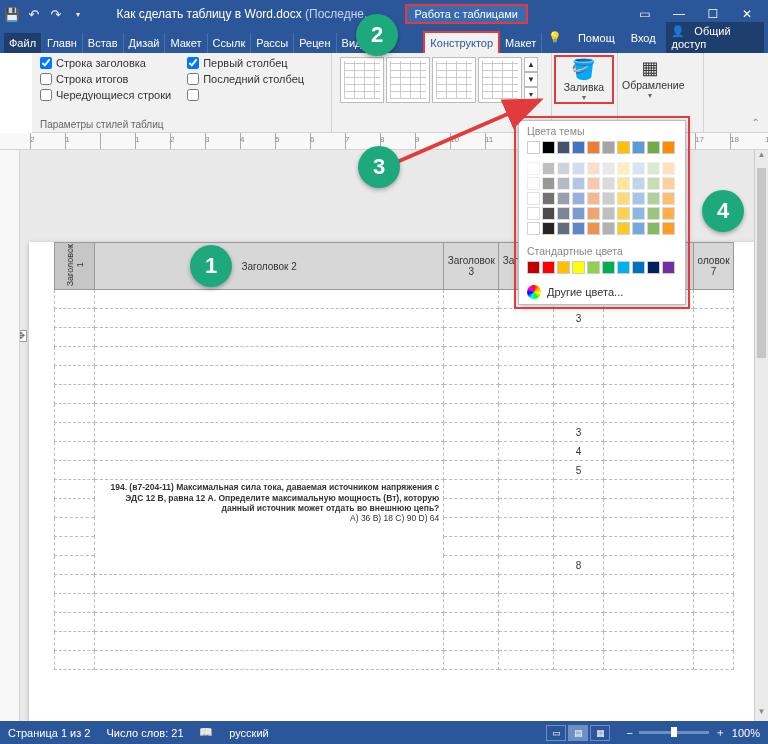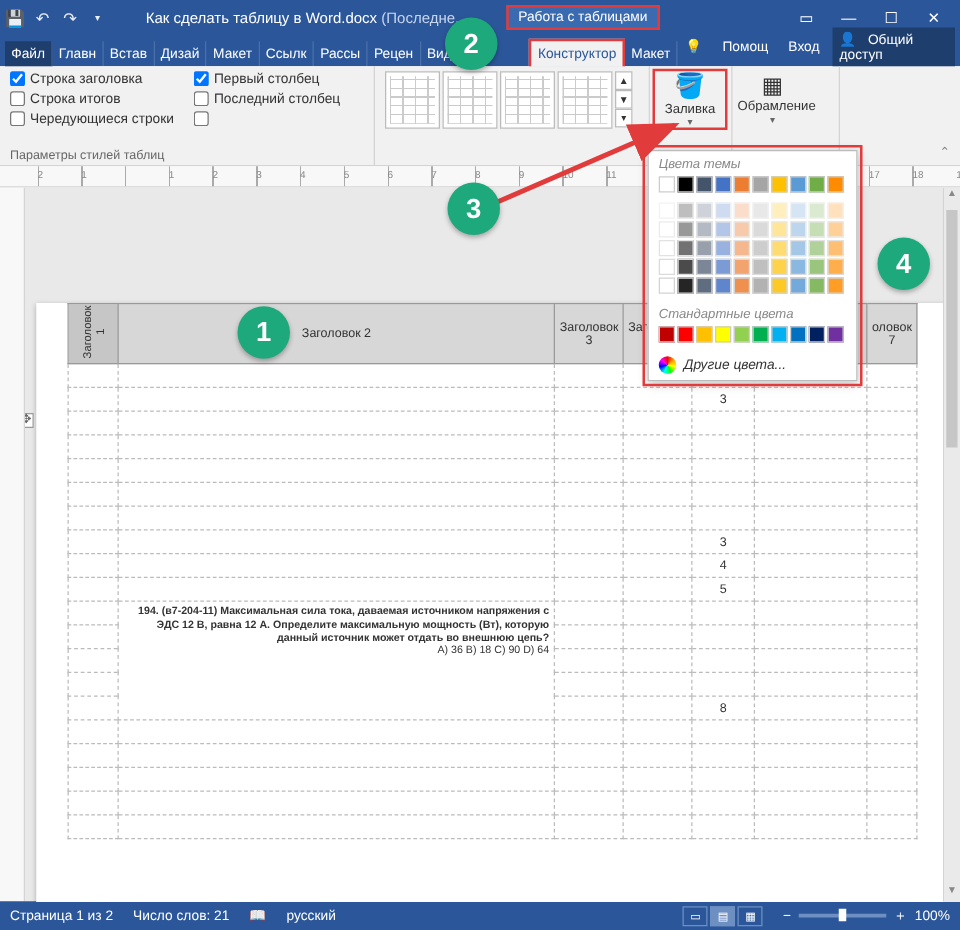--- a/index.html
+++ b/index.html
@@ -19,21 +19,21 @@
   .tabs { background: #2b579a; height: 25px; display: flex; align-items: flex-end; color: #fff; padding-left: 4px; }
   .tabs .tab { padding: 4px 5px; font-size: 11px; white-space: nowrap; border-right: 1px solid rgba(255,255,255,0.15); }
   .tabs .tab.file { background: #1e3e6e; margin-top: 20px; }
   .tabs .tab.active { background: #f1f1f1; color: #2b579a; border: 2px solid #e13b3b; border-bottom: none; }
   .tabs .spacer { flex: 1; }
   .tabs .right { display: flex; align-items: center; gap: 4px; padding-right: 4px; }
   .tabs .right span { font-size: 11px; padding: 3px 6px; }
   .tabs .right .share { background: #1e3e6e; }
 
   
-  .ribbon { height: 80px; background: #f1f1f1; border-bottom: 1px solid #d4d4d4; display: flex; }
+  .ribbon { height: 80px; background: #f1f1f1; border-bottom: 1px solid #d4d4d4; display: flex; margin-left: 32px; }
   .group { border-right: 1px solid #d4d4d4; padding: 4px 8px 0 8px; display: flex; flex-direction: column; }
   .group .body { flex: 1; display: flex; align-items: flex-start; gap: 16px; }
   .group .caption { text-align: left; font-size: 10px; color: #666; padding-bottom: 2px; }
   .opts { display: flex; flex-direction: column; gap: 4px; }
   .opt { display: flex; align-items: center; gap: 4px; font-size: 11px; }
   .opt input { width: 12px; height: 12px; }
 
   .styles { display: flex; gap: 2px; }
   .thumb { width: 44px; height: 46px; border: 1px solid #bbb; background: #fff; position: relative; }
   .thumb::before { content: ""; position: absolute; inset: 3px; background: repeating-linear-gradient(0deg, #999 0 1px, transparent 1px 7px), repeating-linear-gradient(90deg, #999 0 1px, transparent 1px 10px); opacity: 0.5; }
@@ -59,21 +59,21 @@
   .page-tools { position: absolute; left: -14px; top: 88px; font-size: 10px; color: #666; border: 1px solid #999; width: 12px; height: 12px; text-align: center; line-height: 10px; background: #fff; }
 
   table.doc { border-collapse: collapse; width: 680px; margin: 92px auto 0 auto; }
   table.doc td, table.doc th { border: 1px dashed #bbb; height: 19px; font-size: 10px; text-align: center; padding: 1px 2px; }
   table.doc th { background: #d7d7d7; border: 1px solid #999; font-weight: normal; height: 40px; }
   table.doc th.first { background: #c6c6c6; }
   table.doc th .rot { writing-mode: vertical-rl; transform: rotate(180deg); display: inline-block; font-size: 9px; }
   table.doc td.left { text-align: right; font-size: 8.5px; line-height: 1.2; padding: 2px 4px; vertical-align: top; }
 
   
-  .fill-dd { position: absolute; left: 518px; top: 120px; width: 168px; background: #fff; border: 1px solid #bbb; box-shadow: 0 2px 8px rgba(0,0,0,0.25); z-index: 20; outline: 2px solid #e13b3b; outline-offset: 2px; font-style: italic; }
+  .fill-dd { position: absolute; left: 518px; top: 120px; width: 168px; background: #fff; border: 1px solid #bbb; box-shadow: 0 2px 8px rgba(0,0,0,0.25); z-index: 20; outline: 2px solid #e13b3b; outline-offset: 2px; }
   .fill-dd .hdr { font-size: 10.5px; color: #888; padding: 4px 8px 0 8px; }
   .swatches { padding: 4px 8px; }
   .swrow { display: flex; gap: 2px; margin-bottom: 2px; }
   .swrow div { width: 13px; height: 13px; border: 1px solid #ccc; }
   .sep { height: 6px; }
   .fill-dd .item { padding: 5px 8px; font-size: 11px; display: flex; align-items: center; gap: 6px; }
   .fill-dd .item .sq { width: 14px; height: 14px; border: 1px solid #999; background: #fff; }
   .fill-dd .item .wheel { width: 14px; height: 14px; border-radius: 50%; background: conic-gradient(red,orange,yellow,lime,cyan,blue,magenta,red); }
 
   

